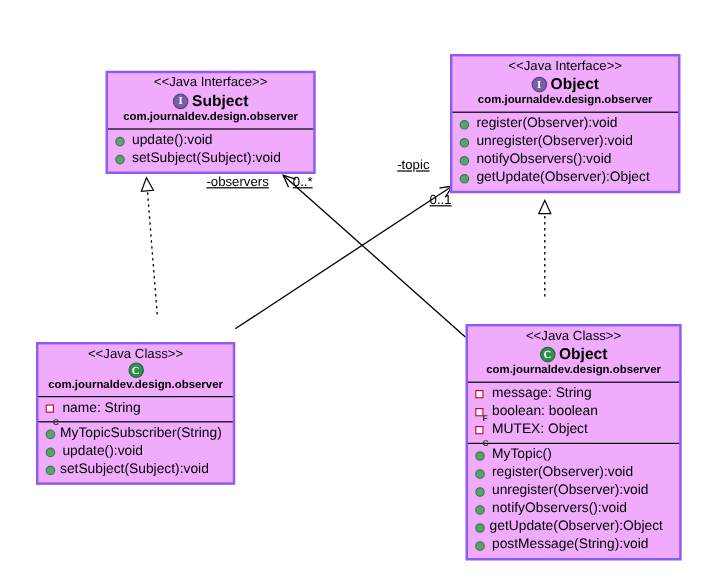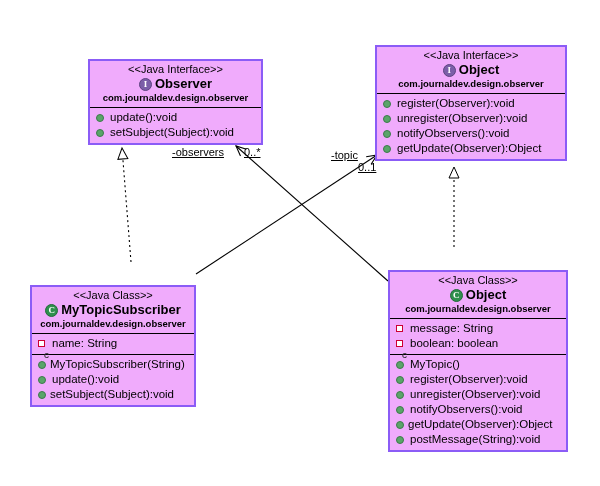--- a/index.html
+++ b/index.html
@@ -59,21 +59,21 @@
     <line x1="388" y1="281" x2="236" y2="146" stroke="#000000" stroke-width="1.1" marker-end="url(#openarrow)"></line>
 
     <line x1="196" y1="274" x2="377" y2="155" stroke="#000000" stroke-width="1.1" marker-end="url(#openarrow)"></line>
   </svg>
 
   <div class="umlbox" style="left:88px;top:36px;width:175px;">
     <div class="hdr">
       <div class="stereo">&lt;&lt;Java Interface&gt;&gt;</div>
       <div class="nameline">
         <span class="badge badge-iface">I</span>
-        <span>Observer</span>
+        <span>Subject</span>
       </div>
       <div class="pkg">com.journaldev.design.observer</div>
     </div>
     <div class="compart">
       <div class="row">
         <span class="ic-wrap">
             <span class="ic ic-circle"></span>
           </span>
         <span>update():void</span>
       </div>
@@ -121,21 +121,20 @@
         <span>getUpdate(Observer):Object</span>
       </div>
     </div>
   </div>
 
   <div class="umlbox" style="left:30px;top:262px;width:166px;">
     <div class="hdr">
       <div class="stereo">&lt;&lt;Java Class&gt;&gt;</div>
       <div class="nameline">
         <span class="badge badge-class">C</span>
-        <span>MyTopicSubscriber</span>
       </div>
       <div class="pkg">com.journaldev.design.observer</div>
     </div>
     <div class="compart">
       <div class="row">
         <span class="ic-wrap">
             <span class="ic ic-square"></span>
           </span>
         <span>name: String</span>
       </div>
@@ -178,20 +177,27 @@
             <span class="ic ic-square"></span>
           </span>
         <span>message: String</span>
       </div>
       <div class="row">
         <span class="ic-wrap">
             <span class="ic ic-square"></span>
           </span>
         <span>boolean: boolean</span>
       </div>
+      <div class="row">
+        <span class="ic-wrap">
+          <span class="ic ic-square"></span>
+          <span class="sup">F</span>
+        </span>
+        <span>MUTEX: Object</span>
+      </div>
     </div>
     <div class="compart">
       <div class="row">
         <span class="ic-wrap">
           <span class="ic ic-circle"></span>
           <span class="sup">C</span>
         </span>
         <span>MyTopic()</span>
       </div>
       <div class="row">
@@ -222,16 +228,16 @@
         <span class="ic-wrap">
             <span class="ic ic-circle"></span>
           </span>
         <span>postMessage(String):void</span>
       </div>
     </div>
   </div>
 
   <div class="edgelabel" style="left:172px;top:146px;">-observers</div>
   <div class="edgelabel" style="left:244px;top:146px;">0..*</div>
-  <div class="edgelabel" style="left:331px;top:149px;">-topic</div>
+  <div class="edgelabel" style="left:331px;top:132px;">-topic</div>
   <div class="edgelabel" style="left:342px;top:161px;margin-left:16px;">0..1</div>
 
 </div>
 
 </body></html>

